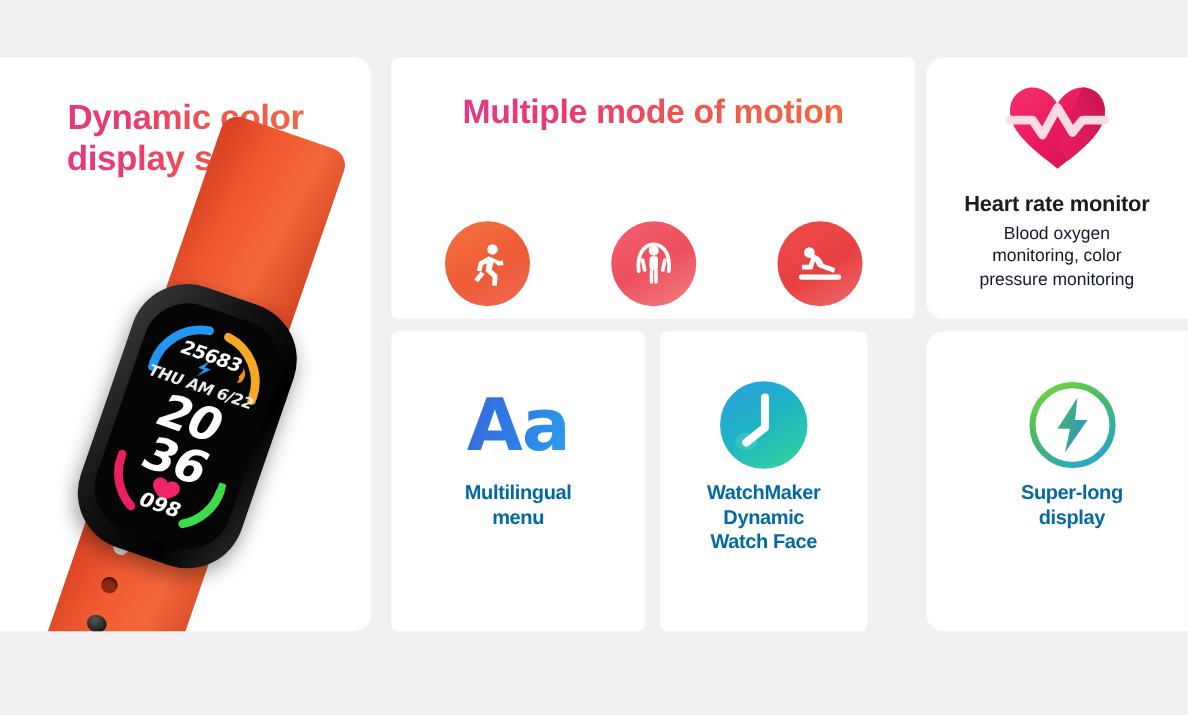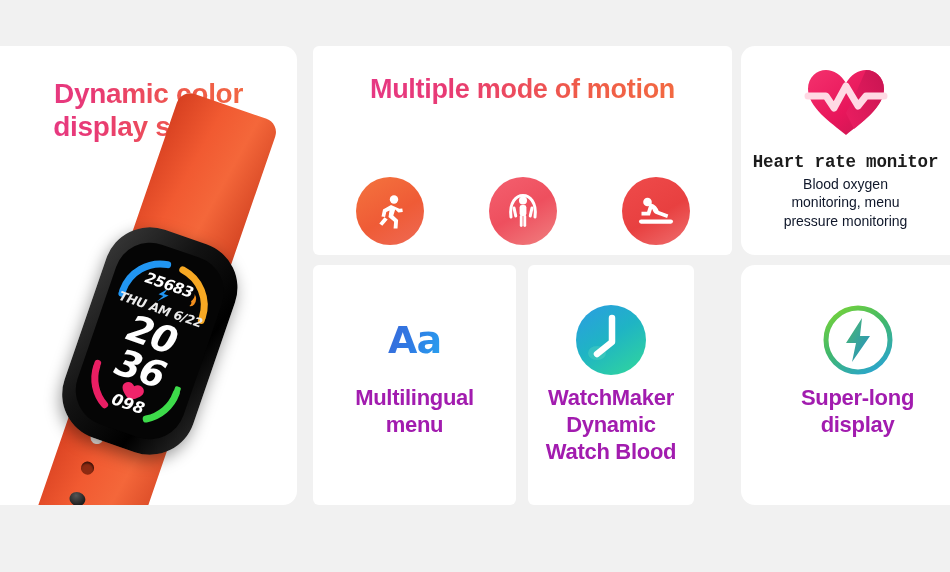--- a/index.html
+++ b/index.html
@@ -175,21 +175,20 @@
   
   #card-heart { left: 741px; top: 46px; width: 209px; height: 209px; border-radius: 14px 0 0 14px; }
   #heart-icon-wrap { text-align: center; margin-top: 16px; }
   .feature-title {
     text-align: center;
     font-size: 17.5px;
     font-weight: bold;
     color: #1c1c1c;
     margin-top: 8px;
     letter-spacing: -0.2px;
-    font-family: Liberation Mono, monospace;
   }
   .feature-sub {
     text-align: center;
     font-size: 14px;
     color: #0f172a;
     line-height: 1.32;
     margin-top: 3px;
     padding: 0 10px;
   }
 
@@ -198,29 +197,29 @@
   #card-wm    { left: 528px; top: 265px; width: 166px; height: 240px; }
   #card-batt  { left: 741px; top: 265px; width: 209px; height: 240px; border-radius: 14px 0 0 14px; padding-left: 12px; }
 
   .bottom-icon {
     text-align: center;
     margin-top: 36px;
     height: 84px;
   }
   .bottom-label {
     text-align: center;
-    font-size: 22px;
-    font-weight: bold;
-    color: #a21caf;
+    font-size: 16px;
+    font-weight: bold;
+    color: #0369a1;
     line-height: 1.22;
     letter-spacing: -0.3px;
     padding: 0 8px;
   }
   #aa-text {
-    font-size: 38px;
+    font-size: 58px;
     font-weight: bold;
     line-height: 78px;
     letter-spacing: -1px;
     background: linear-gradient(110deg, #3a68d8 0%, #2f7ae4 45%, #29a3f0 100%);
     -webkit-background-clip: text;
     background-clip: text;
     color: transparent;
     -webkit-text-fill-color: transparent;
     font-family: "DejaVu Sans", sans-serif;
   }
@@ -327,21 +326,21 @@
           </linearGradient>
         </defs>
         <path d="M46 73 C30 60 8 45 8 27 C8 15 17 8 26 8 C34 8 41 13 46 21 C51 13 58 8 66 8 C75 8 84 15 84 27 C84 45 62 60 46 73 Z" fill="url(#hg)"></path>
         <path d="M66 8 C75 8 84 15 84 27 C84 42 68 56 54 67 L46 51 L58 26 Z" fill="url(#hg2)" opacity="0.85"></path>
         <path d="M8 34 L26 34 L34 46 L46 24 L58 44 L66 34 L84 34" stroke="#ffd9e4" stroke-width="7" fill="none" stroke-linejoin="round" stroke-linecap="round"></path>
       </svg>
     </div>
     <div class="feature-title">Heart rate monitor</div>
     <div class="feature-sub">
       <div>Blood oxygen</div>
-      <div>monitoring, menu</div>
+      <div>monitoring, color</div>
       <div>pressure monitoring</div>
     </div>
   </div>
 
   <div class="card" id="card-lang">
     <div class="bottom-icon">
       <span id="aa-text">Aa</span>
     </div>
     <div class="bottom-label">
       <div>Multilingual</div>
@@ -360,21 +359,21 @@
           </linearGradient>
         </defs>
         <circle cx="39" cy="39" r="35" fill="url(#cg)"></circle>
         <ellipse cx="25" cy="52" rx="9" ry="7" fill="#5fd9c0" opacity="0.35"></ellipse>
         <path d="M40 17 L40 41 L25 53" stroke="#ffffff" stroke-width="6.5" fill="none" stroke-linecap="round" stroke-linejoin="round"></path>
       </svg>
     </div>
     <div class="bottom-label">
       <div>WatchMaker</div>
       <div>Dynamic</div>
-      <div>Watch Blood</div>
+      <div>Watch Face</div>
     </div>
   </div>
 
   <div class="card" id="card-batt">
     <div class="bottom-icon">
       <svg width="78" height="78" viewBox="0 0 78 78">
         <defs>
           <linearGradient id="bg1" x1="0.2" y1="0" x2="0.8" y2="1">
             <stop offset="0%" stop-color="#73d13d"></stop>
             <stop offset="45%" stop-color="#41b86a"></stop>

